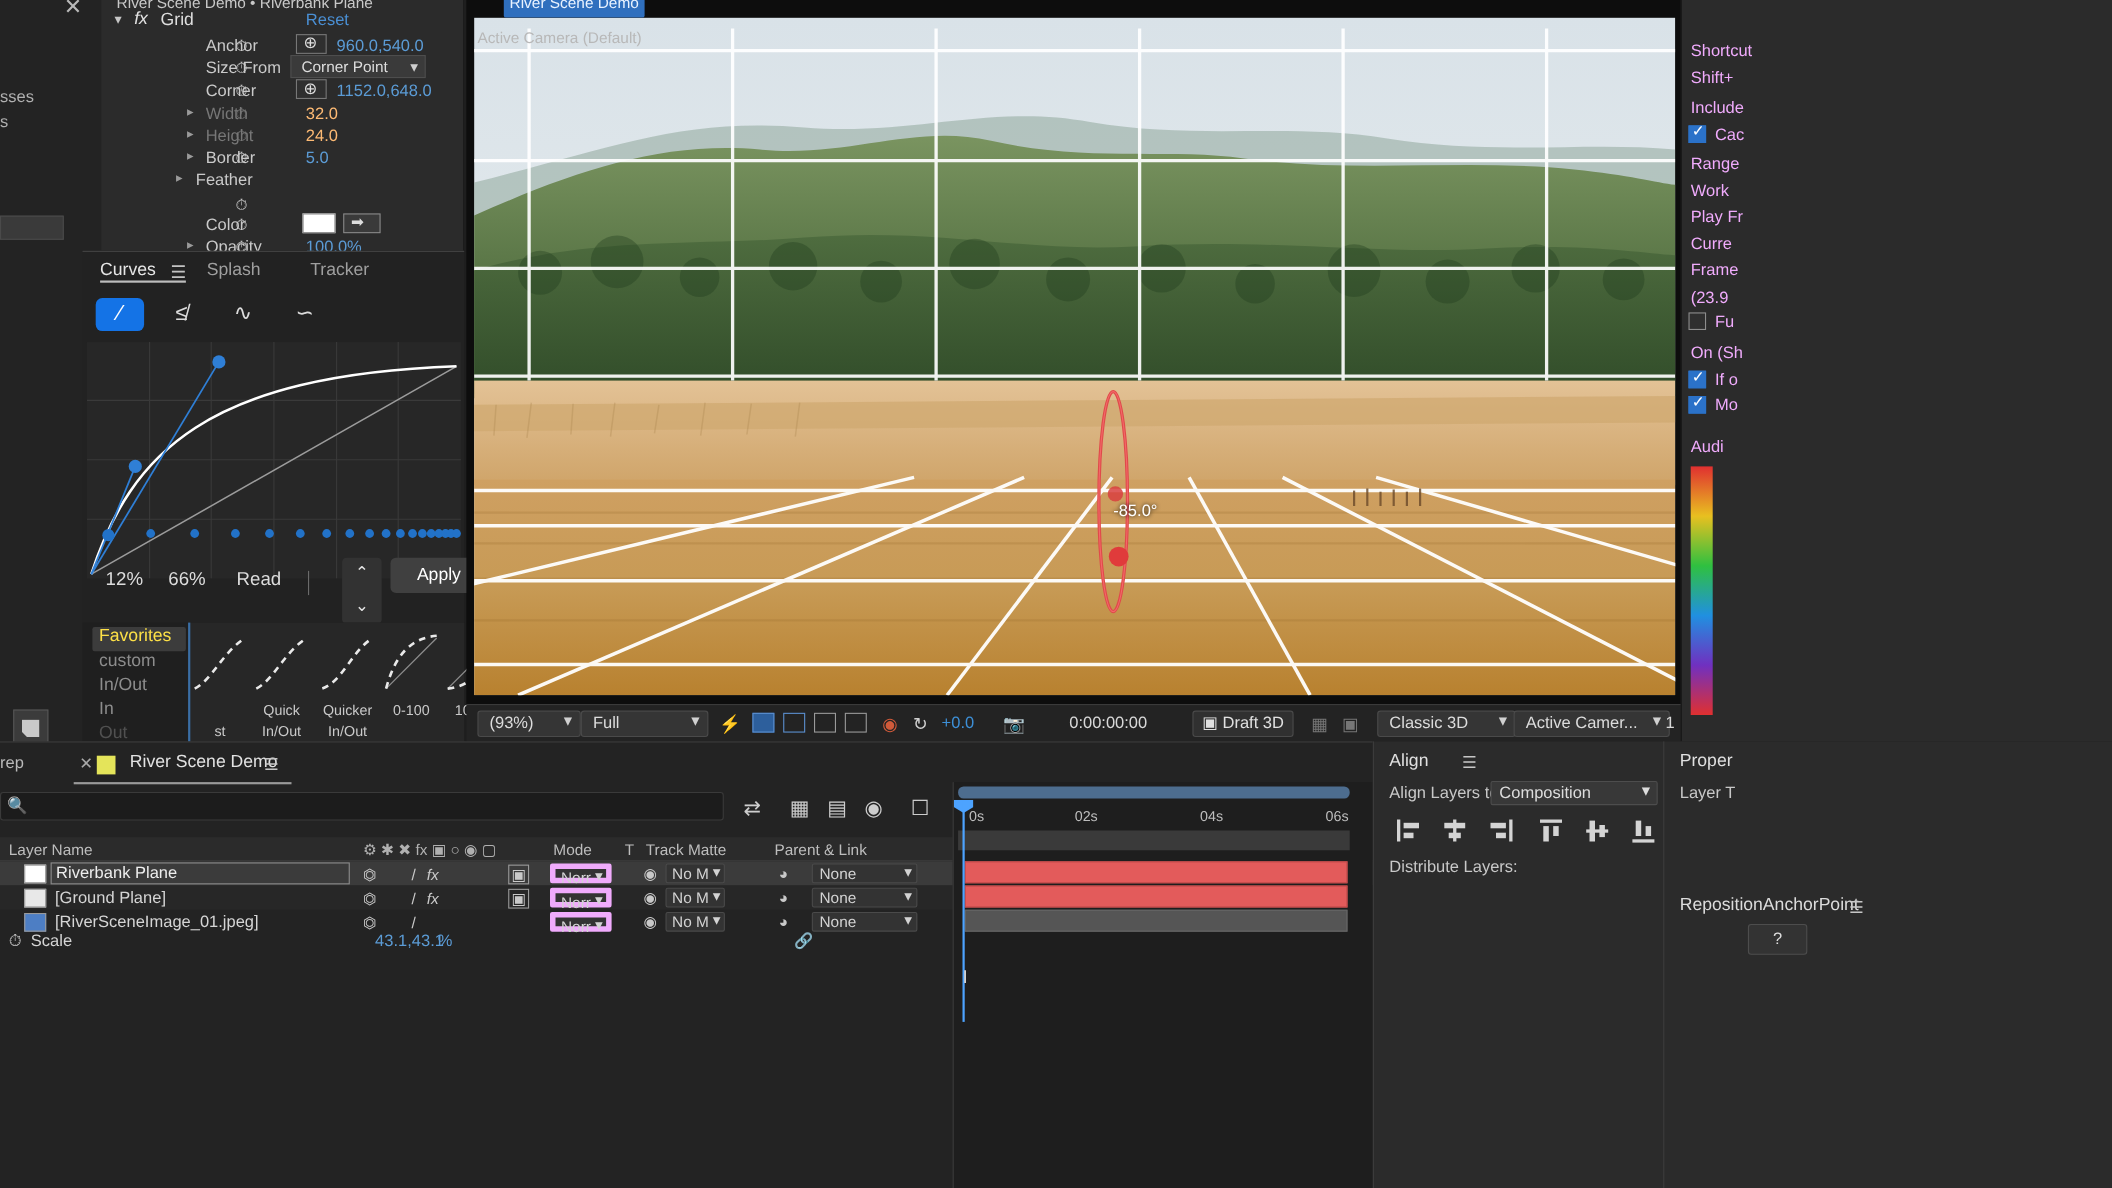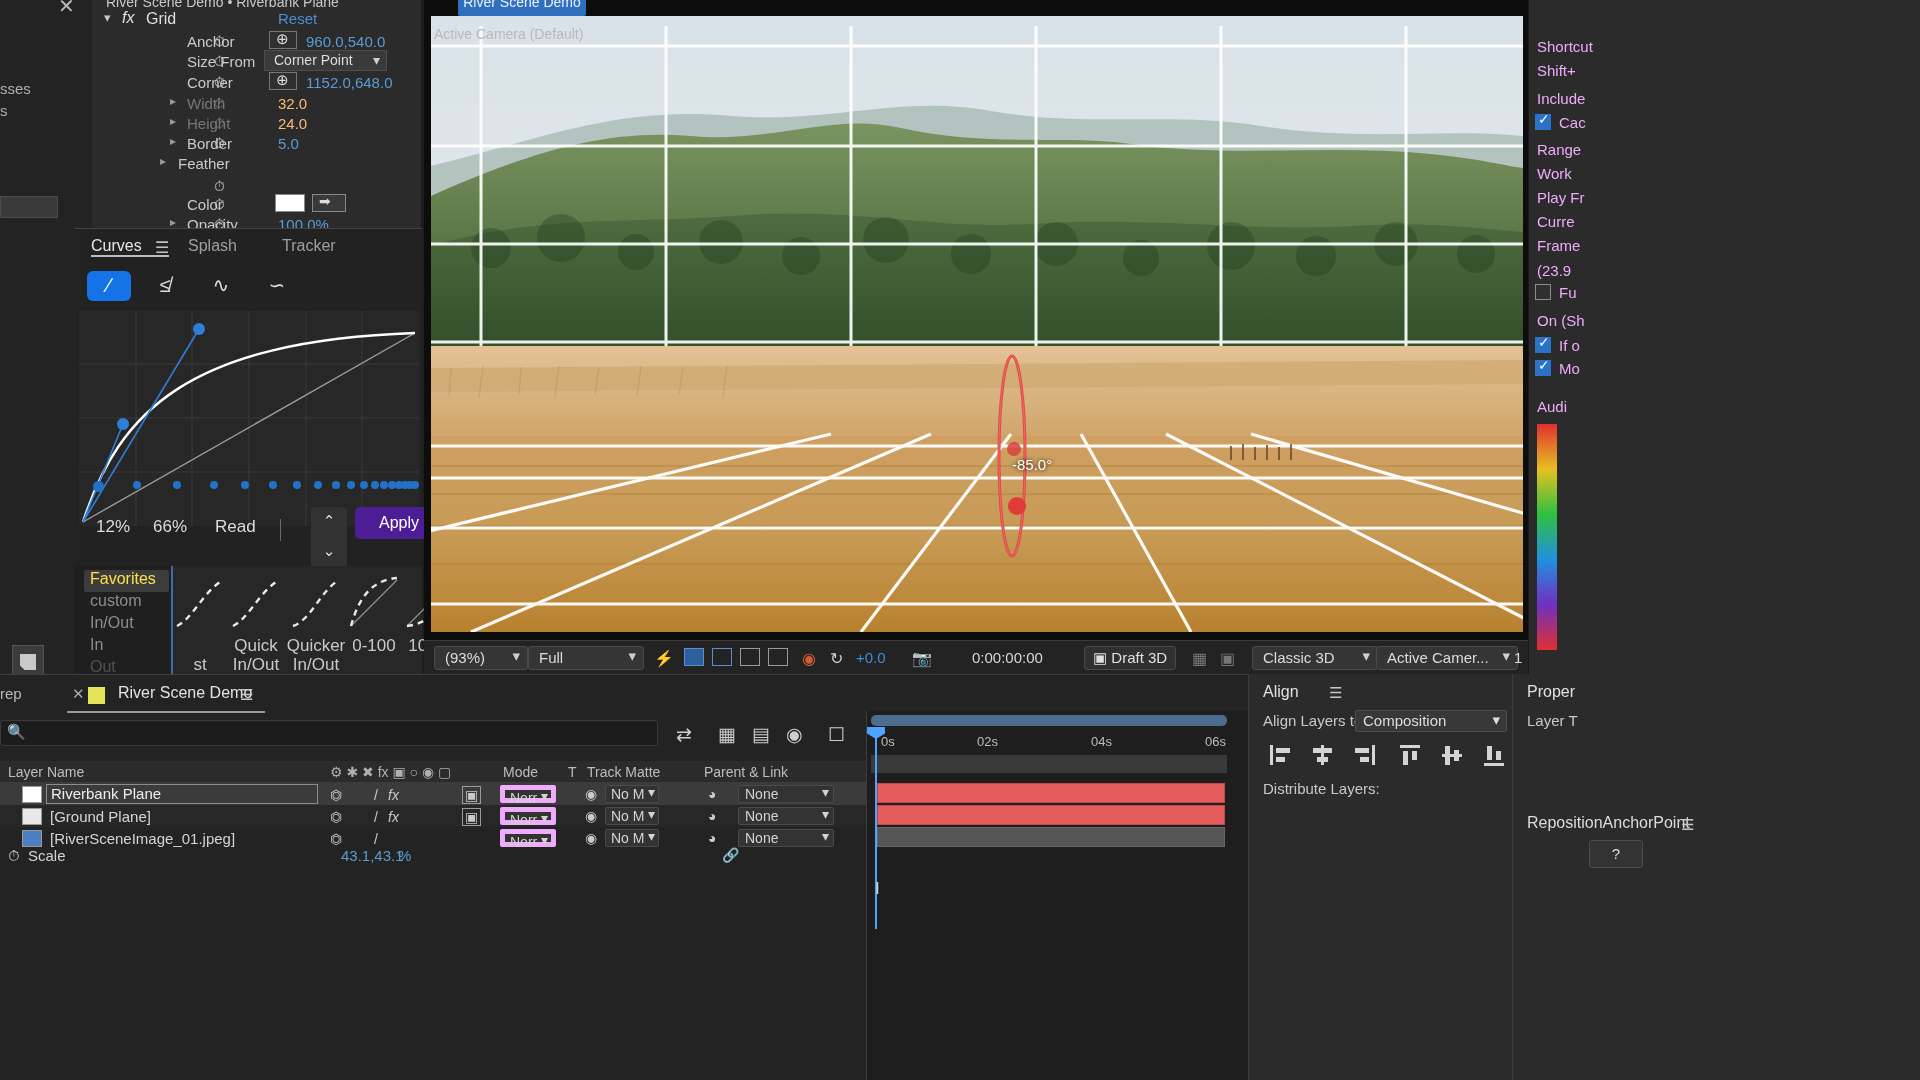--- a/index.html
+++ b/index.html
@@ -57,33 +57,33 @@
       color:#dcdcdc; font-size:20px; text-align:center; line-height:29px;}
   #curves .tbtn.sel{ background:#1473e6; color:#fff; }
   #curves .graph{ position:absolute; left:4px; top:82px; width:340px; height:215px; background:#272727;}
   #curves .dots{ position:absolute; left:8px; top:252px; width:336px; height:14px;}
   #curves .dots i{ position:absolute; width:8px; height:8px; border-radius:50%; background:#2272c8; }
   #curves .stats{ position:absolute; left:0; top:288px; width:100%; height:34px;}
   #curves .st{ position:absolute; font-size:17px; color:#dcdcdc;}
   #curves .sep{ position:absolute; left:205px; top:2px; width:1px; height:22px; background:#6b6b6b;}
   #curves .arrows{ position:absolute; left:236px; top:278px; width:36px; height:60px; background:#323232; border-radius:4px;}
   #curves .arrows div{ position:absolute; left:0; width:36px; height:30px; text-align:center; line-height:28px; color:#e3e3e3; font-size:15px;}
-  #curves .apply{ position:absolute; left:280px; top:278px; width:88px; height:32px; background:#4c1d95; border-radius:5px;
+  #curves .apply{ position:absolute; left:280px; top:278px; width:88px; height:32px; background:#404040; border-radius:5px;
      color:#fff; font-size:16px; text-align:center; line-height:31px;}
 
   
   #favs{ position:absolute; left:75px; top:566px; width:347px; height:114px; background:#1f1f1f;}
   #favs .fcol{ position:absolute; left:9px; top:4px; width:85px; }
   #favs .fitem{ font-size:16px; color:#8d8d8d; height:22px; padding-left:6px;}
   #favs .fitem.sel{ background:#3c3c3c; color:#fde047; border-radius:2px;}
   #favs .strip{ position:absolute; left:96px; top:0; width:251px; height:114px; background:#272727;
      border-left:2px solid #3a6ea5; border-bottom:2px solid #3a6ea5;}
   #favs .pz{ position:absolute; top:6px; width:62px; height:108px; }
   #favs .pz svg{ display:block; }
-  #favs .pzl{ position:absolute; left:0; top:64px; width:62px; text-align:center; font-size:17px; color:#c9c9c9; line-height:19px;}
+  #favs .pzl{ position:absolute; left:0; top:64px; width:62px; text-align:center; font-size:13px; color:#c9c9c9; line-height:19px;}
 
   
   #comp{ left:424px; top:0; width:1104px; height:640px; background:#0d0d0d; overflow:hidden;padding-left:34px;}
   #comptab{ position:absolute; left:458px; top:-6px; width:128px; height:22px; background:#2f6fbe;
      color:#e8f2ff; font-size:14px; text-align:center; line-height:16px; border-radius:2px;}
   #comp .cam{ position:absolute; left:10px; top:26px; color:#b8b8b8; font-size:14px; z-index:6;}
   #scene{ position:absolute; left:7px; top:16px; width:1092px; height:616px; }
   #comp .ang{ position:absolute; left:588px; top:456px; color:#fff; font-size:15px; z-index:8;
      text-shadow:0 0 4px #000;}
 

